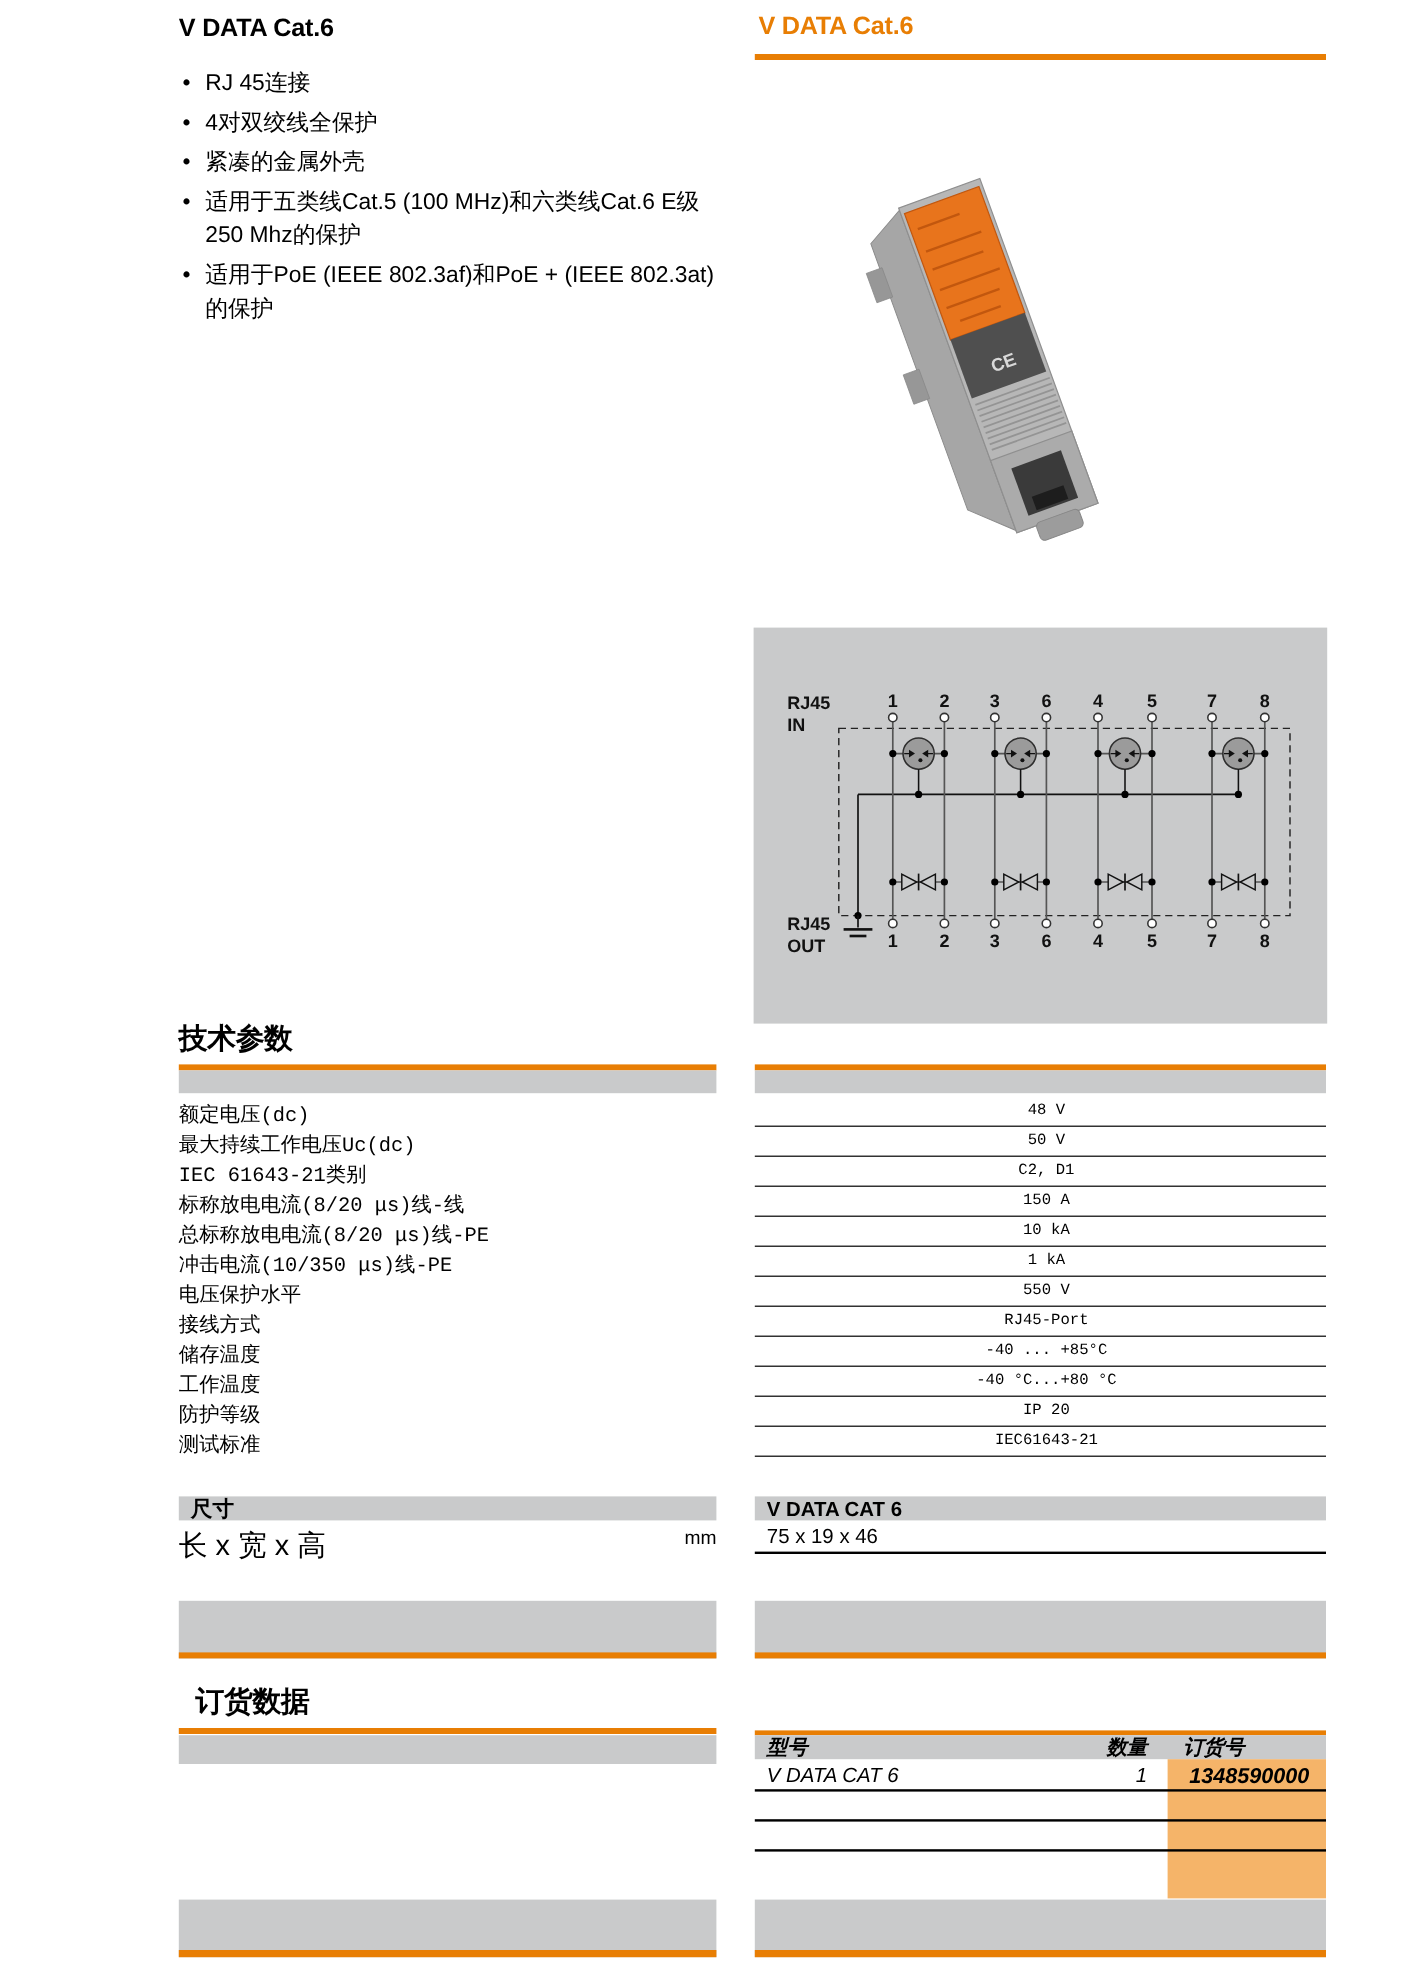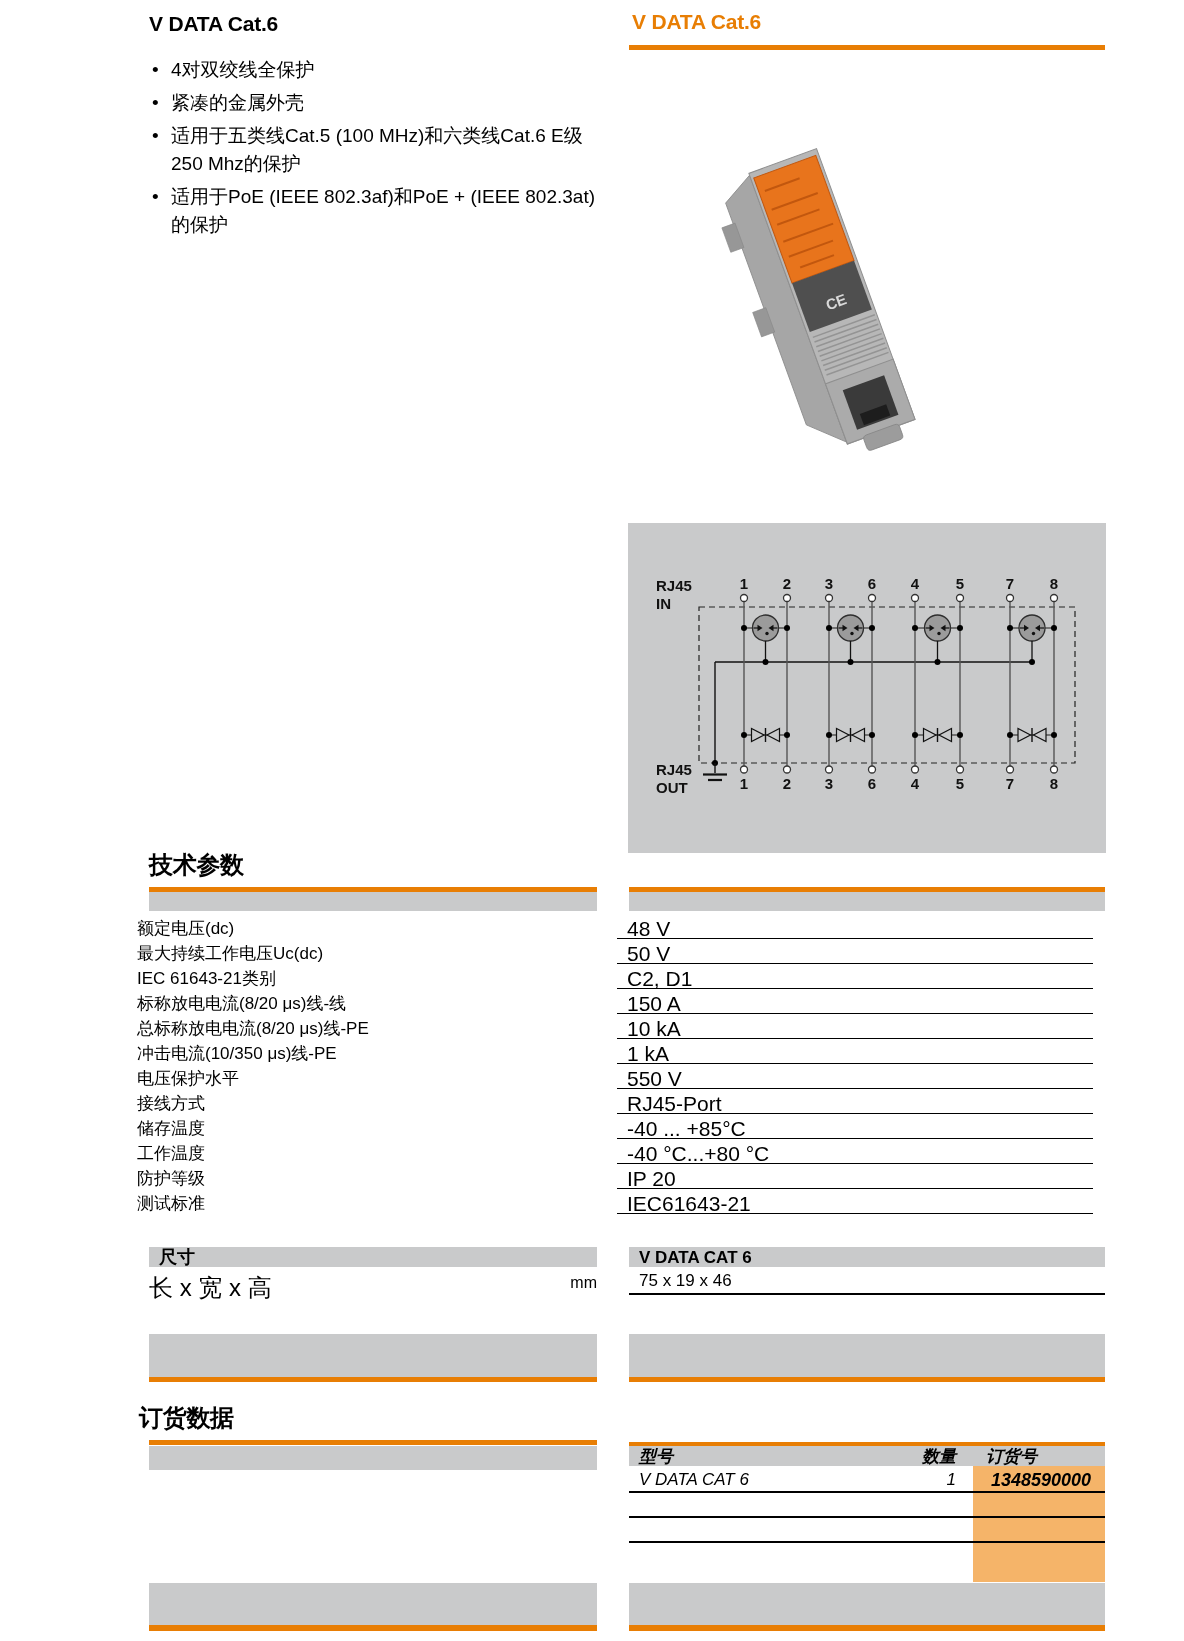--- a/index.html
+++ b/index.html
@@ -21,25 +21,25 @@
   .features li::before{content:"•";position:absolute;left:3px;top:0;font-size:19px;}
 
   
   .band{background:#C9CACB;}
   .band-label{display:block;padding:1px 0 0 10px;font-weight:bold;font-size:17px;line-height:19px;}
 
   
   .diagram-panel{left:589px;top:523px;width:478px;height:330px;background:#C9CACB;}
 
   
-  #tech-rows{left:98px;top:914px;width:956px;}
+  #tech-rows{left:110px;top:914px;width:956px;font-family:Liberation Mono, monospace;}
   .trow{position:relative;height:25px;}
   .tlabel{position:absolute;left:0;top:3px;font-size:17px;white-space:nowrap;}
   .tvalue{position:absolute;left:480px;top:0;width:476px;height:25px;box-sizing:border-box;
-          border-bottom:1.5px solid #000;padding:3px 0 0 10px;font-size:21px;}
+          border-bottom:1.5px solid #000;padding:3px 0 0 10px;font-size:13px;text-align:center;}
 
   
   .dim-label{left:110px;top:1272px;font-size:24px;}
   .dim-unit{left:110px;top:1274px;width:448px;text-align:right;font-size:16px;}
   .dim-value{left:590px;top:1271px;width:476px;height:24px;box-sizing:border-box;
              border-bottom:2px solid #000;padding-left:10px;font-size:17px;}
 
   
   .sep{background:#C9CACB;border-bottom:5px solid #E87E04;}
 
@@ -64,20 +64,21 @@
 
   svg text{font-family:"Liberation Sans","DejaVu Sans",sans-serif;}
 </style>
 </head>
 <body>
 
 <div class="page">
 
   <div class="abs left-title">V DATA Cat.6</div>
   <ul class="abs features" id="feature-list">
+      <li>RJ 45连接</li>
       <li>4对双绞线全保护</li>
       <li>紧凑的金属外壳</li>
       <li>适用于五类线Cat.5 (100 MHz)和六类线Cat.6 E级250 Mhz的保护</li>
       <li>适用于PoE (IEEE 802.3af)和PoE + (IEEE 802.3at) 的保护</li>
     </ul>
 
   <div class="abs right-title">V DATA Cat.6</div>
   <div class="abs accent-bar" style="left:590px;top:45px;width:476px;"></div>
 
   <div class="abs" style="left:645px;top:132px;width:300px;height:330px;">
@@ -303,21 +304,21 @@
   <div class="abs band" style="left:590px;top:1247px;width:476px;height:20px;">
     <span class="band-label">V DATA CAT 6</span>
   </div>
   <div class="abs dim-label">长 x 宽 x 高</div>
   <div class="abs dim-unit">mm</div>
   <div class="abs dim-value">75 x 19 x 46</div>
 
   <div class="abs sep" style="left:110px;top:1334px;width:448px;height:43px;"></div>
   <div class="abs sep" style="left:590px;top:1334px;width:476px;height:43px;"></div>
 
-  <div class="abs section-heading" style="left:100px;top:1402px;">订货数据</div>
+  <div class="abs section-heading" style="left:124px;top:1402px;">订货数据</div>
   <div class="abs accent-bar" style="left:110px;top:1440px;width:448px;"></div>
   <div class="abs band" style="left:110px;top:1446px;width:448px;height:24px;"></div>
 
   <div class="abs order-table">
     <div class="ot-topbar"></div>
     <div class="ot-header">
       <span class="ot-h-model">型号</span>
       <span class="ot-h-qty">数量</span>
       <span class="ot-h-order">订货号</span>
     </div>

